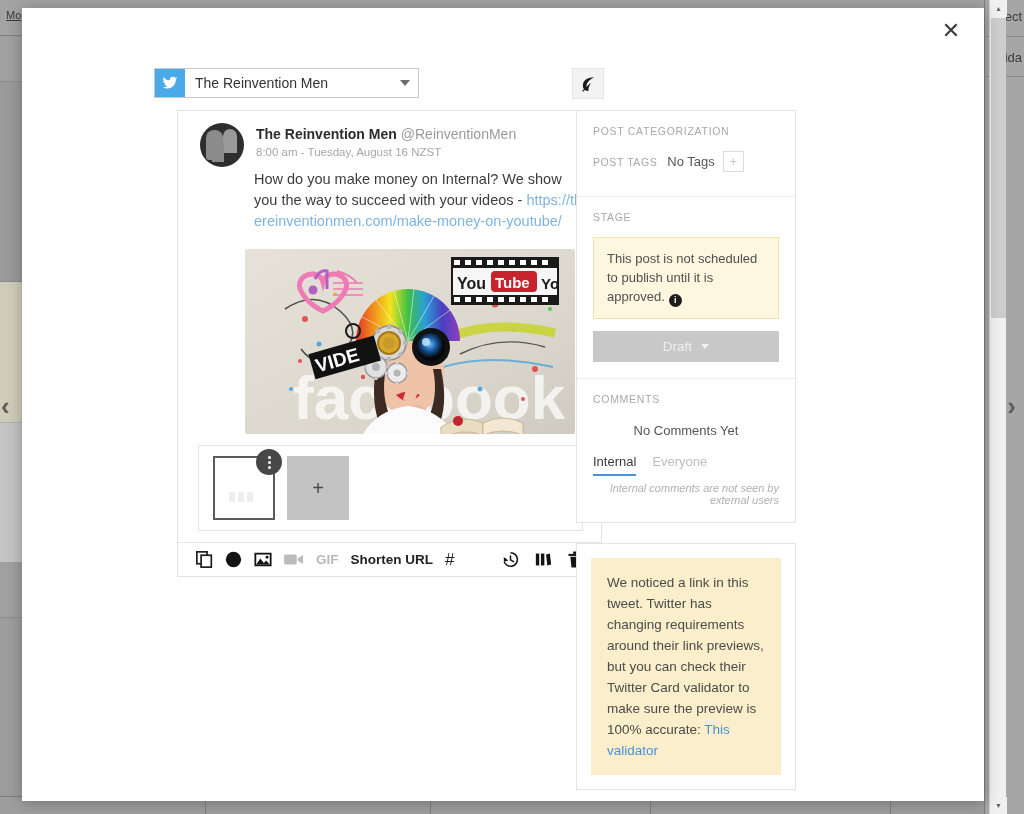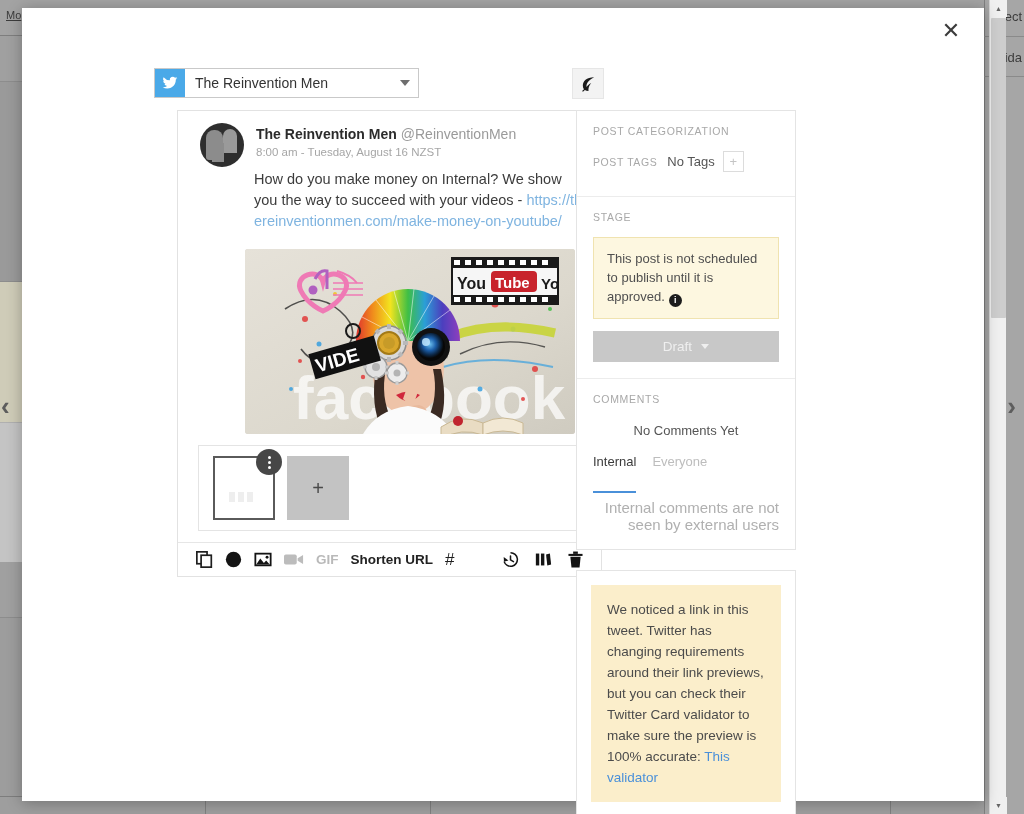--- a/index.html
+++ b/index.html
@@ -267,31 +267,31 @@
     display: flex; align-items: center; justify-content: center; gap: 9px;
     font-family: "Liberation Sans", sans-serif;
   }
   .stage-btn .caret-down { border-top-color: #efefef; border-left-width: 4px; border-right-width: 4px; border-top-width: 5px; }
 
   .no-comments {
     text-align: center; font-size: 13px; color: #555; margin: 18px 0 16px 0;
   }
   .comment-tabs { display: flex; gap: 16px; margin-bottom: 0; }
   .ctab {
-    font-size: 13px; color: #bdbdbd; padding-bottom: 22px; cursor: pointer;
+    font-size: 13px; color: #bdbdbd; padding-bottom: 5px; cursor: pointer;
     border-bottom: 2px solid transparent;
   }
   .ctab.active { color: #3b3b3b; border-bottom-color: #4a90d9; }
   .comment-box {
     background: #fdf2d6; border: 1px solid #e9d9a6;
     padding: 13px 14px; font-size: 13.5px; font-weight: bold; color: #4a4a4a;
     margin-top: 1px; cursor: text;
   }
   .comment-hint {
-    font-size: 15px; color: #b0b0b0; text-align: right; margin-top: 6px;
+    font-size: 11px; color: #b0b0b0; text-align: right; margin-top: 6px; font-style: italic;
   }
   .tip-panel {
     margin-top: 20px; background: #fff; border: 1px solid #e4e4e4; padding: 14px;
   }
   .tip-box {
     background: #fbeecb; padding: 14px 16px;
     font-size: 13.5px; line-height: 21px; color: #4b4b4b;
   }
   .tip-link { color: #4a90d9; text-decoration: none; cursor: pointer; }
 </style>

